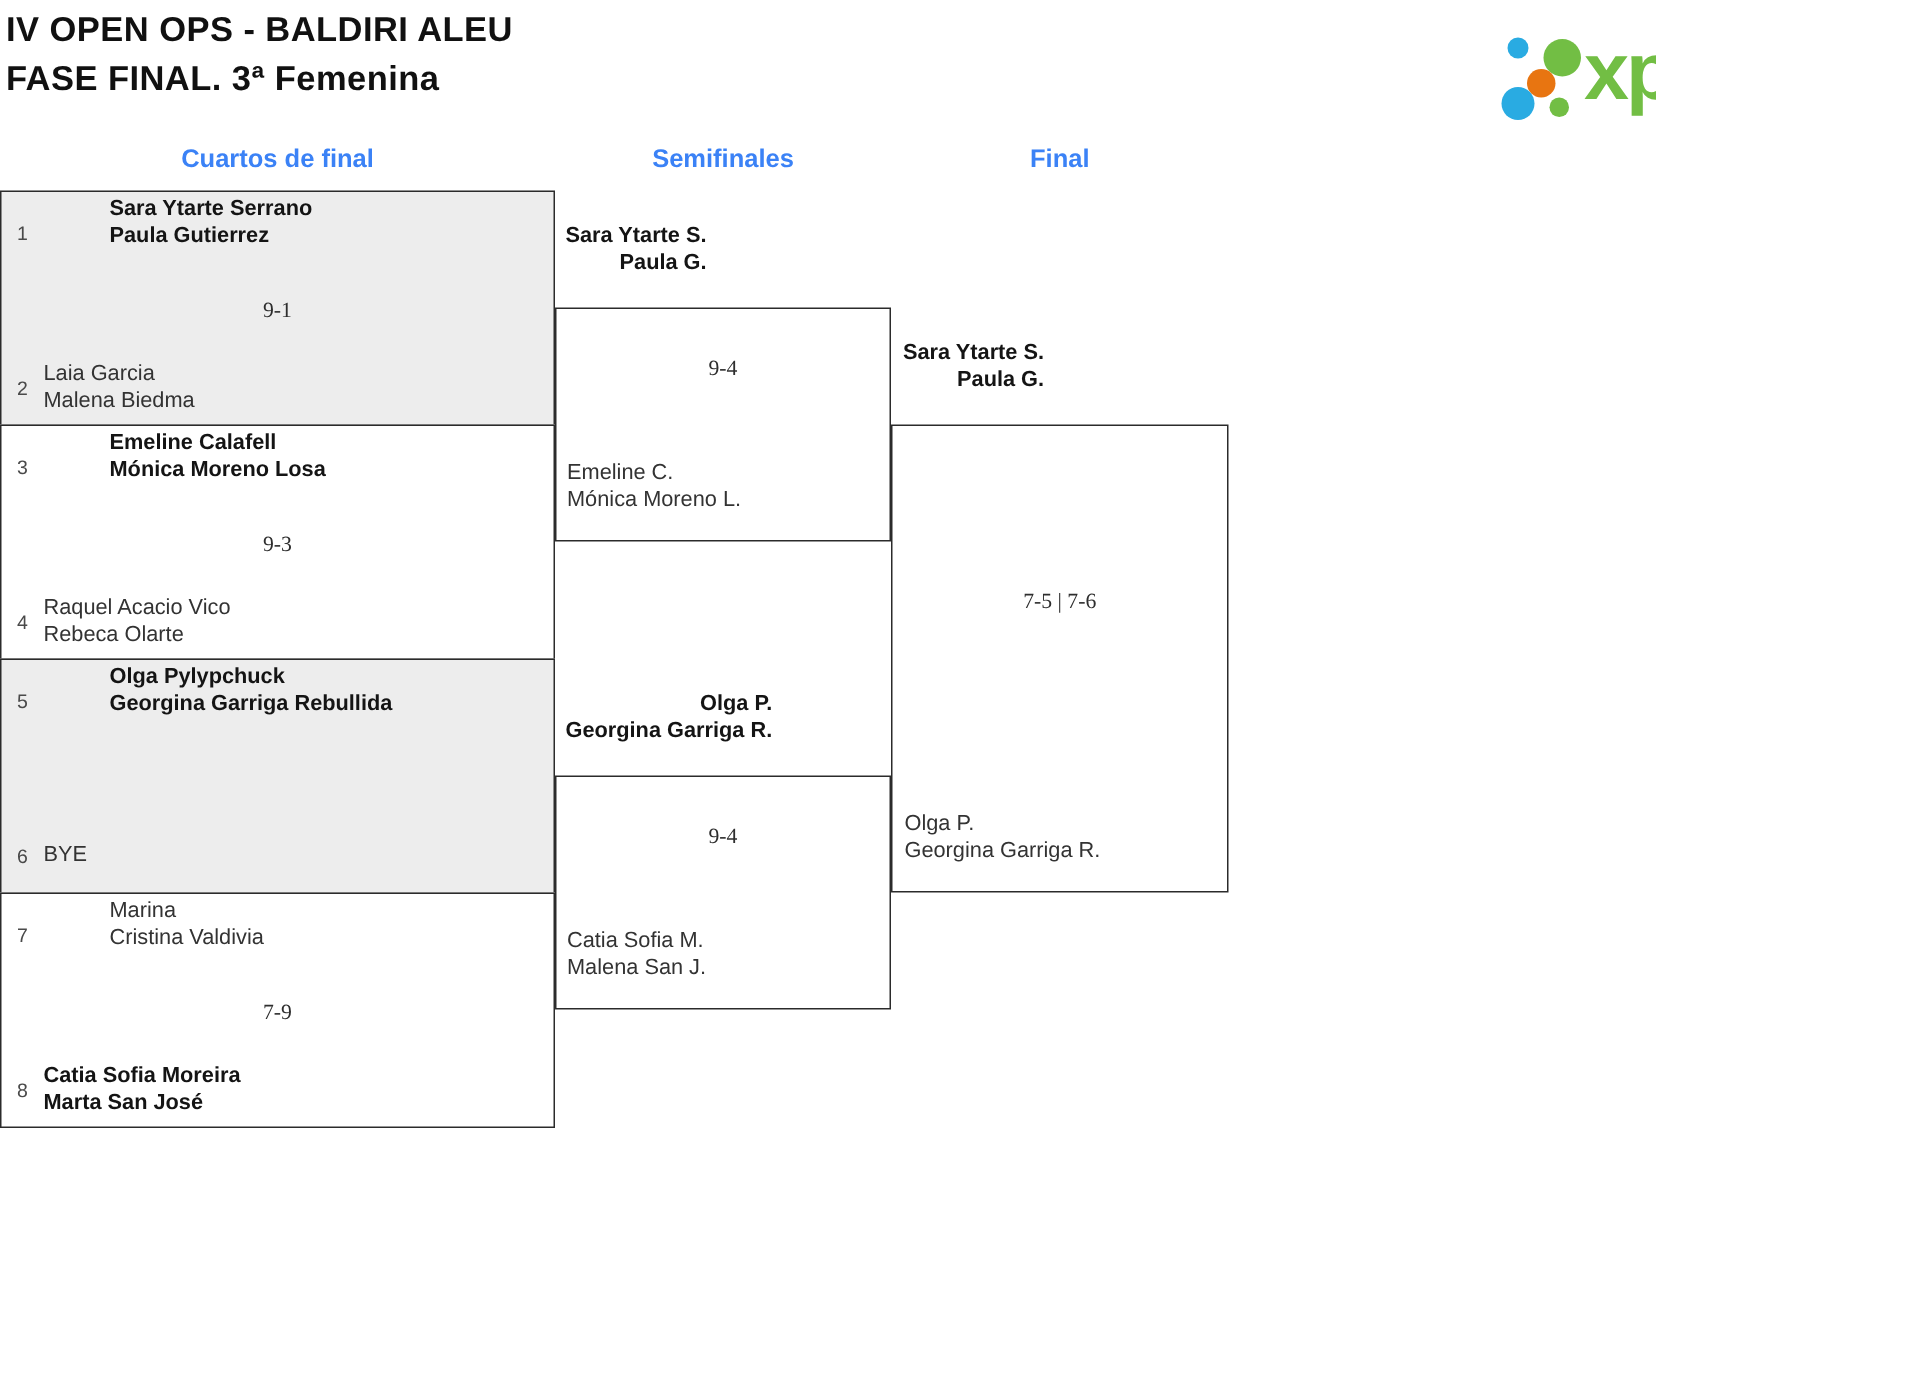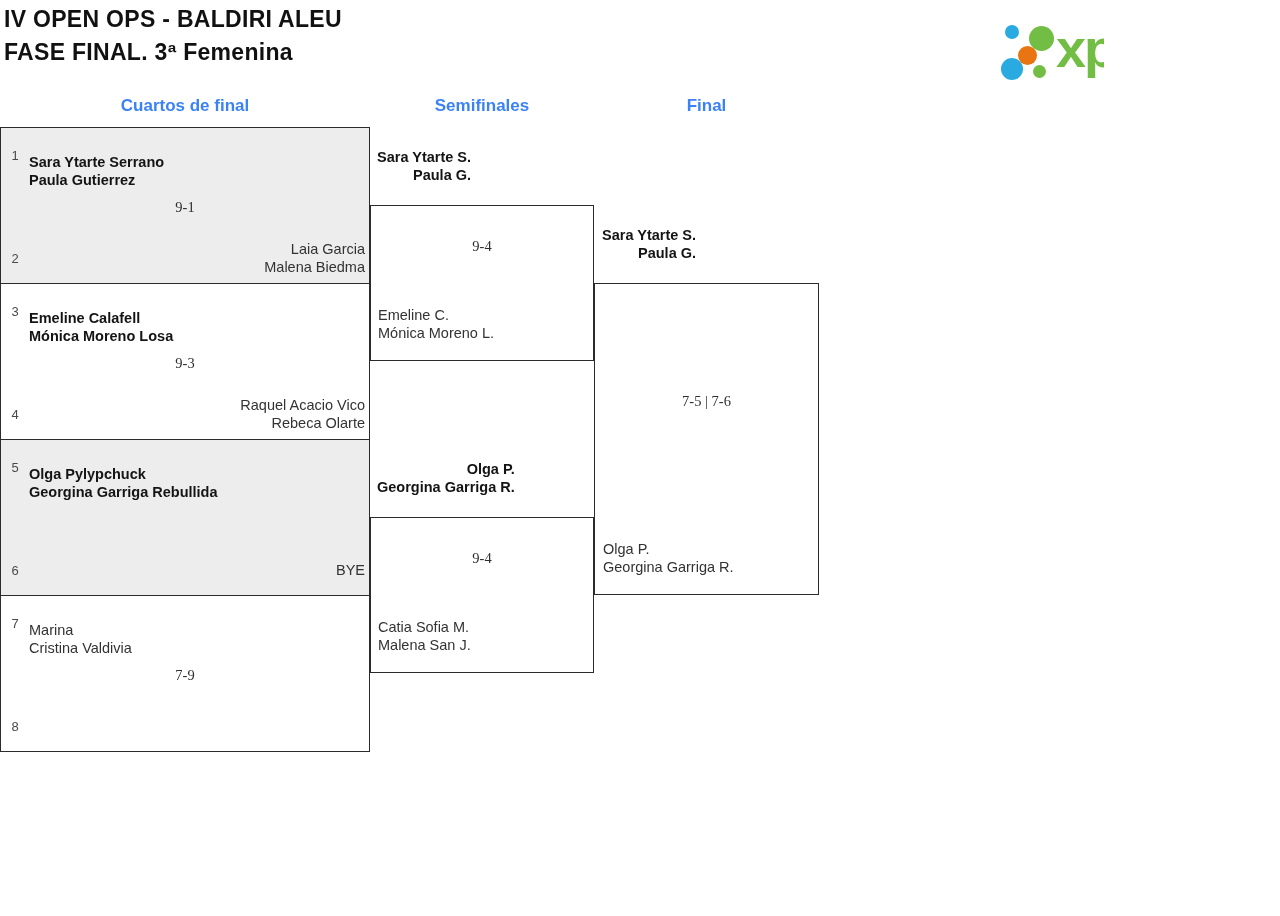--- a/index.html
+++ b/index.html
@@ -40,24 +40,24 @@
           line-height:18px; color:#333; }
   .team.winner { font-weight:700; color:#141414; }
   .team-label { position:absolute; height:36px; display:flex; flex-direction:column;
                 justify-content:center; font-size:14.5px; line-height:18px; color:#333;align-items:flex-end; }
   .team-label.winner { font-weight:700; color:#141414; }
   .score { position:absolute; left:0; right:0; text-align:center; font-size:14.5px;
            line-height:18px; color:#2e2e2e;font-family:Liberation Serif, serif; }
 
   
   .qf .seed.s-top    { top:9px; }
-  .qf .team.t-top    { top:25px; }
+  .qf .team.t-top    { top:2px;margin-left:44px; }
   .qf .score         { top:70px; }
   .qf .seed.s-bottom { top:112px; }
-  .qf .team.t-bottom { top:112px;text-align:right; }
+  .qf .team.t-bottom { top:112px; }
 </style>
 </head>
 <body>
 
 <div class="page">
 
   <div class="title-block">
     <div>IV OPEN OPS - BALDIRI ALEU</div>
     <div>FASE FINAL. 3ª Femenina</div>
   </div>
@@ -118,20 +118,24 @@
   </div>
 
   <div class="match qf" style="left:0;top:595px;width:370px;height:157px">
     <div class="seed s-top">7</div>
     <div class="team t-top">
       <div>Marina</div>
       <div>Cristina Valdivia</div>
     </div>
     <div class="score">7-9</div>
     <div class="seed s-bottom">8</div>
+    <div class="team t-bottom winner">
+      <div>Catia Sofia Moreira</div>
+      <div>Marta San José</div>
+    </div>
   </div>
 
   <div class="team-label winner" style="left:377px;top:148px">
     <div>Sara Ytarte S.</div>
     <div>Paula G.</div>
   </div>
   <div class="match" style="left:370px;top:205px;width:224px;height:156px">
     <div class="score" style="top:31px">9-4</div>
     <div class="team" style="left:7px;top:100px">
       <div>Emeline C.</div>

